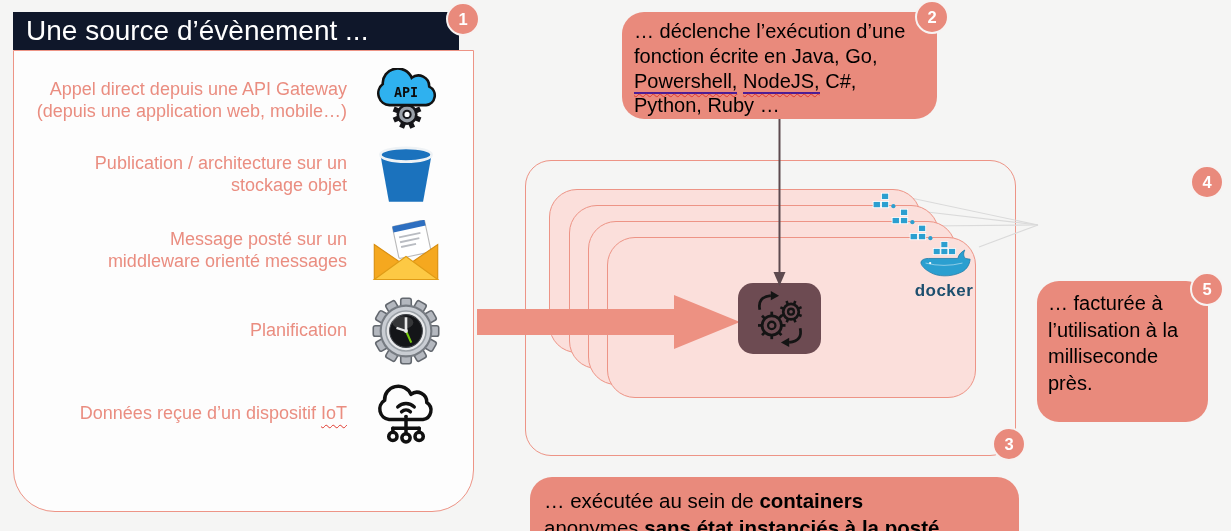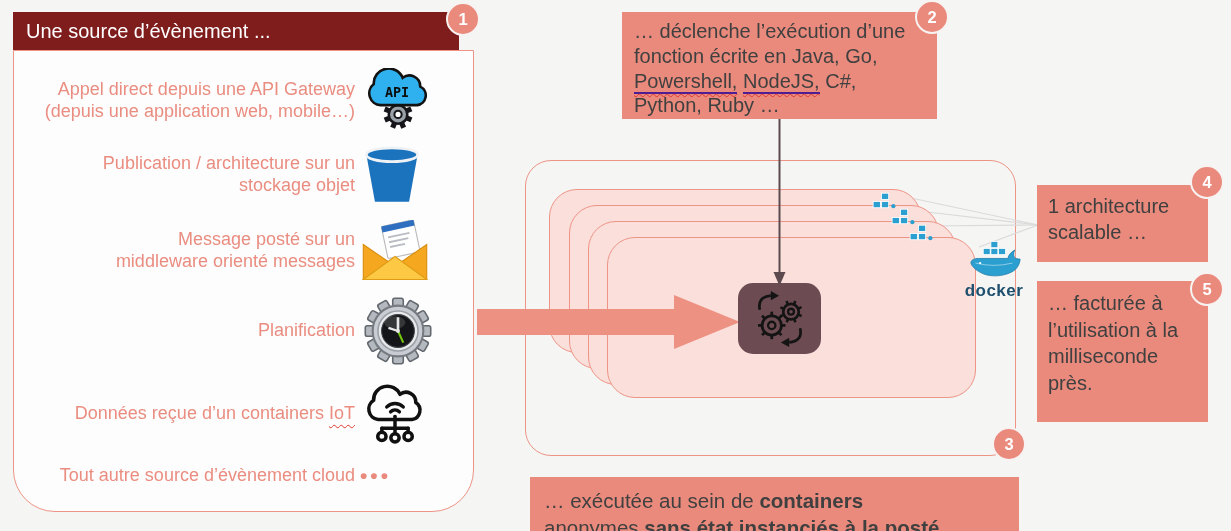--- a/index.html
+++ b/index.html
@@ -2,51 +2,51 @@
 <html><head>
 <meta charset="utf-8">
 <style>
   html,body{margin:0;padding:0;background:#f5f5f4;}
   #canvas{position:relative;width:1231px;height:531px;background:#f5f5f4;
           font-family:"Liberation Sans",sans-serif;overflow:hidden;}
 
   
   .panel-body{position:absolute;left:13px;top:50px;width:461px;height:462px;
     background:#fdfdfd;border:1.6px solid #ed9486;border-radius:0 0 42px 42px;box-sizing:border-box;}
-  .panel-header{position:absolute;left:13px;top:12px;width:446px;height:38px;background:#7f1d1d;
-    color:#fff;font-size:20px;line-height:38px;padding-left:13px;box-sizing:border-box;z-index:5;}
-  .row{position:absolute;display:flex;align-items:center;gap:5px;left:28px;width:424px;z-index:6;}
+  .panel-header{position:absolute;left:13px;top:12px;width:446px;height:38px;background:#0f172a;
+    color:#fff;font-size:28px;line-height:38px;padding-left:13px;box-sizing:border-box;z-index:5;}
+  .row{position:absolute;display:flex;align-items:center;gap:13px;left:28px;width:424px;z-index:6;}
   .row .txt{flex:1;text-align:right;color:#ea8d80;font-size:18px;line-height:1.22;white-space:pre-line;}
-  .row .ic{width:92px;flex:none;display:flex;align-items:center;}
+  .row .ic{width:92px;flex:none;display:flex;justify-content:center;align-items:center;}
 
   
   .badge{position:absolute;width:30px;height:30px;border-radius:50%;background:#e98a7c;
     border:2.5px solid #f7f3f2;color:#fff;font-size:16.5px;font-weight:700;
     display:flex;align-items:center;justify-content:center;box-sizing:content-box;z-index:30;}
 
   
-  .sbox{position:absolute;background:#e98a7c;color:#404040;box-sizing:border-box;white-space:pre-line;z-index:12;}
+  .sbox{position:absolute;background:#e98a7c;color:#000000;box-sizing:border-box;white-space:pre-line;z-index:12;border-radius:22px;}
   #box2{left:622px;top:12px;width:315px;height:107px;font-size:20px;line-height:1.24;padding:7px 12px;}
   #box3{left:530px;top:437px;width:489px;height:78px;font-size:20.5px;line-height:1.33;padding:10px 14px;margin-top:40px;}
   #box4{left:1037px;top:185px;width:171px;height:77px;font-size:20px;line-height:1.3;padding:8px 11px;}
   #box5{left:1037px;top:281px;width:171px;height:141px;font-size:20px;line-height:1.33;padding:9px 11px;}
   .b{font-weight:700;}
   .u{border-bottom:2px solid #4c1d95;}
   .spell{text-decoration:underline wavy #e0392e;text-decoration-thickness:1.2px;text-underline-offset:4.5px;}
 
   
   #outer-box{position:absolute;left:525px;top:160px;width:491px;height:296px;
     border:1.6px solid #ed9486;border-radius:26px;box-sizing:border-box;z-index:1;}
   .card{position:absolute;background:#fbdfdb;border:1.6px solid #ed9486;border-radius:28px;box-sizing:border-box;}
   #card1{left:549px;top:189px;width:372px;height:164px;z-index:2;}
   #card2{left:569px;top:205px;width:370px;height:164px;z-index:3;}
   #card3{left:588px;top:221px;width:368px;height:164px;z-index:4;}
   #card4{left:607px;top:237px;width:369px;height:161px;z-index:5;}
   .miniwhale{position:absolute;z-index:6;}
-  #docker-logo{position:absolute;left:960px;top:240px;width:68px;text-align:center;z-index:7;}
+  #docker-logo{position:absolute;left:910px;top:240px;width:68px;text-align:center;z-index:7;}
   #docker-logo .lbl{font-size:17px;font-weight:600;color:#1d4f6e;margin-top:-3px;letter-spacing:.5px;}
   #gear-box{position:absolute;left:738px;top:283px;width:83px;height:71px;background:#6d4b52;
     border-radius:15px;display:flex;align-items:center;justify-content:center;z-index:9;}
   #big-arrow{position:absolute;left:477px;top:295px;z-index:8;}
   #connector{position:absolute;left:770px;top:117px;z-index:10;}
   #fan-lines{position:absolute;left:880px;top:180px;z-index:1;}
 </style>
 </head>
 <body>
 
@@ -138,45 +138,39 @@
           <line x1="0" y1="0" x2="0" y2="-13" stroke="#e8e8e8" stroke-width="2.5"></line>
           <line x1="0" y1="0" x2="-9" y2="-3" stroke="#e8e8e8" stroke-width="2.2"></line>
           <line x1="0" y1="0" x2="5" y2="11" stroke="#76c80e" stroke-width="2"></line>
           <circle r="1.8" fill="#e8e8e8"></circle>
         </g>
       </svg>
     </div>
   </div>
 
   <div class="row" style="top:378px;height:72px;">
-    <div class="txt"><span>Données reçue d’un containers </span><span class="spell">IoT</span></div>
+    <div class="txt"><span>Données reçue d’un dispositif </span><span class="spell">IoT</span></div>
     <div class="ic">
       <svg width="70" height="68" viewBox="0 0 64 62" fill="none" stroke="#101010" stroke-width="3.2" stroke-linecap="round" stroke-linejoin="round">
         <path d="M16.5 36 A9.5 9.5 0 0 1 12.5 18.5 A12.5 12 0 0 1 36.5 13 A9 9 0 0 1 51 20.5 A8.5 8.5 0 0 1 47.5 36 Z"></path>
         <path d="M24.5 24.5 a10.5 10.5 0 0 1 15 0"></path>
         <path d="M28 29 a5.8 5.8 0 0 1 8 0"></path>
         <circle cx="32" cy="33.5" r="1.8" fill="#101010" stroke="none"></circle>
         <line x1="32" y1="36" x2="32" y2="44"></line>
         <line x1="20" y1="44" x2="44" y2="44"></line>
         <line x1="20" y1="44" x2="20" y2="47.5"></line>
         <line x1="44" y1="44" x2="44" y2="47.5"></line>
         <line x1="32" y1="44" x2="32" y2="48.8"></line>
         <circle cx="20" cy="51.5" r="3.8"></circle>
         <circle cx="44" cy="51.5" r="3.8"></circle>
         <circle cx="32" cy="52.8" r="3.8"></circle>
       </svg>
     </div>
   </div>
 
-  <div class="row" style="top:450px;height:52px;">
-    <div class="txt">Tout autre source d’évènement cloud</div>
-    <div class="ic">
-      <span style="color:#e98a7c;font-size:21px;font-weight:700;letter-spacing:3px;">•••</span>
-    </div>
-  </div>
 
   <div id="outer-box"></div>
 
   <svg id="fan-lines" width="160" height="75">
     <g stroke="#dadada" stroke-width="1.2">
       <line x1="158" y1="45" x2="12" y2="14"></line>
       <line x1="158" y1="45" x2="30" y2="30"></line>
       <line x1="158" y1="45" x2="48" y2="46"></line>
       <line x1="158" y1="45" x2="99" y2="67"></line>
     </g>
@@ -276,22 +270,20 @@
   <div class="sbox" id="box2"><span>… déclenche l’exécution d’une
 fonction écrite en Java, Go,
 </span><span class="u spell">Powershell,</span><span> </span><span class="u spell">NodeJS,</span><span> C#,
 Python, Ruby …</span></div>
   <div class="badge" style="left:915px;top:0px;">2</div>
 
   <div class="sbox" id="box3"><span>… exécutée au sein de </span><span class="b">containers</span><span>
 anonymes </span><span class="b">sans état instanciés à la posté …</span></div>
   <div class="badge" style="left:992px;top:427px;">3</div>
 
-  <div class="sbox" id="box4">1 architecture
-scalable …</div>
   <div class="badge" style="left:1190px;top:165px;">4</div>
 
   <div class="sbox" id="box5">… facturée à
 l’utilisation à la
 milliseconde
 près.</div>
   <div class="badge" style="left:1190px;top:272px;">5</div>
 
 </div>
 

